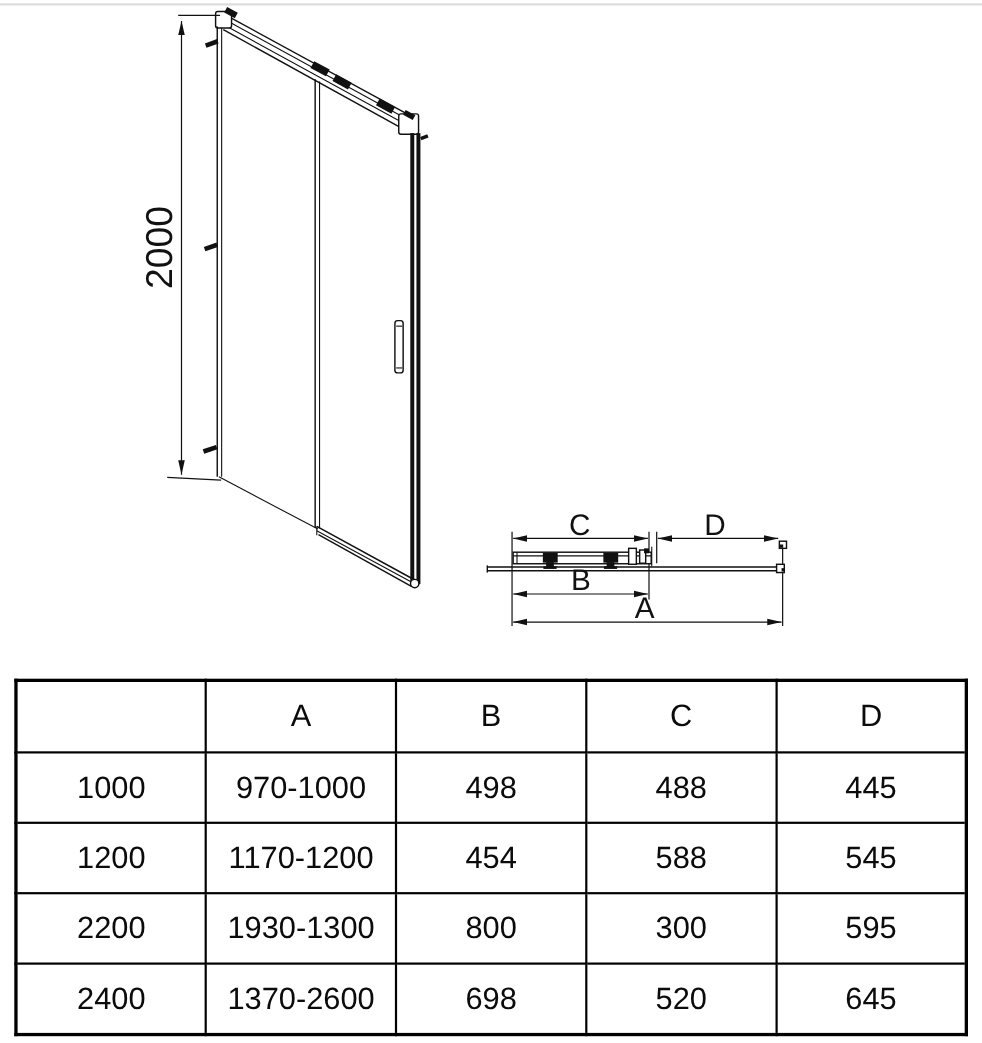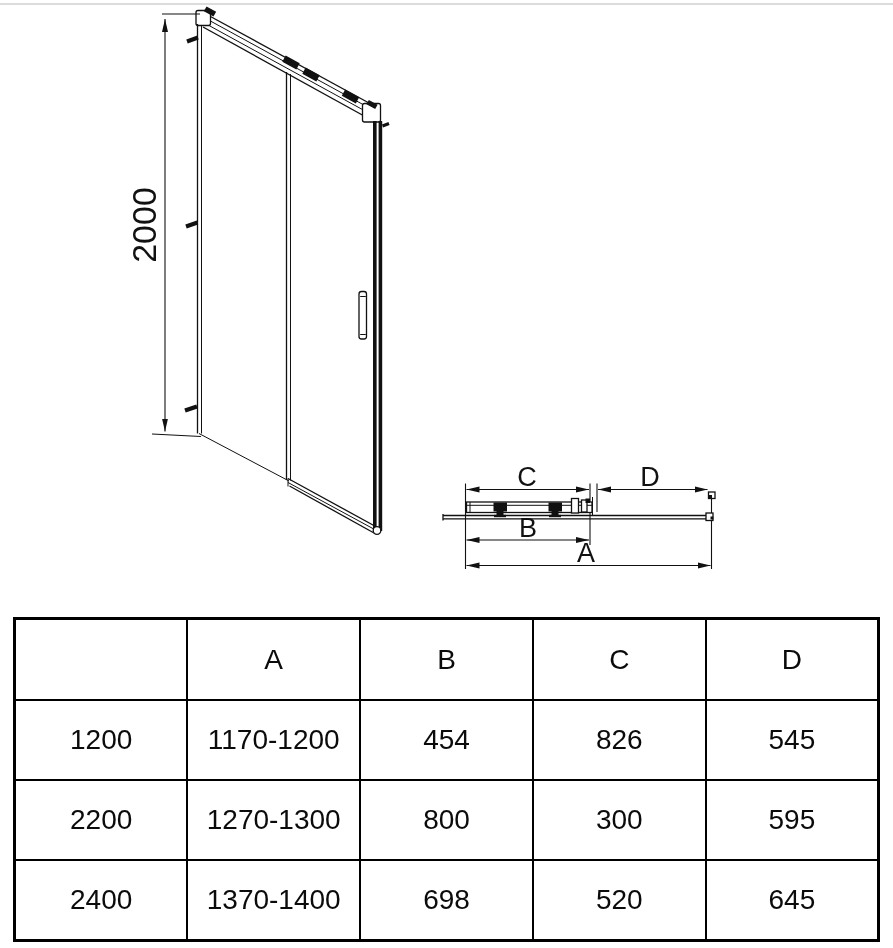--- a/index.html
+++ b/index.html
@@ -156,35 +156,42 @@
   <table id="size-table">
     <tbody>
         <tr class="head">
       <th></th>
       <th>A</th>
       <th>B</th>
       <th>C</th>
       <th>D</th>
     </tr>
     <tr>
+      <td>1000</td>
+      <td>970-1000</td>
+      <td>498</td>
+      <td>488</td>
+      <td>445</td>
+    </tr>
+    <tr>
       <td>1200</td>
       <td>1170-1200</td>
       <td>454</td>
-      <td>826</td>
+      <td>588</td>
       <td>545</td>
     </tr>
     <tr>
       <td>2200</td>
-      <td>1270-1300</td>
+      <td>1930-1300</td>
       <td>800</td>
       <td>300</td>
       <td>595</td>
     </tr>
     <tr>
       <td>2400</td>
-      <td>1370-1400</td>
+      <td>1370-2600</td>
       <td>698</td>
       <td>520</td>
       <td>645</td>
     </tr>
   </tbody>
     </table>
 </div>
 
 </body></html>

